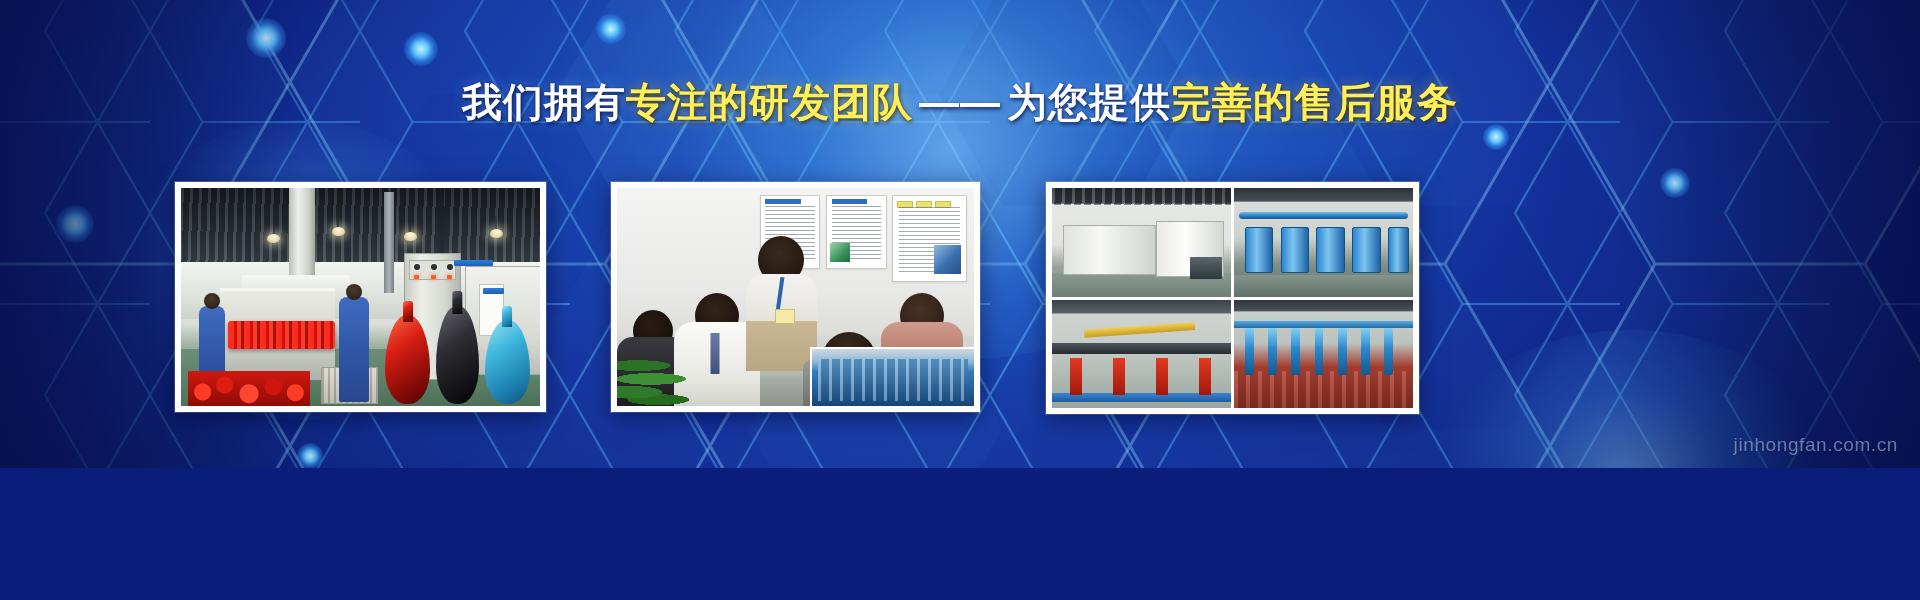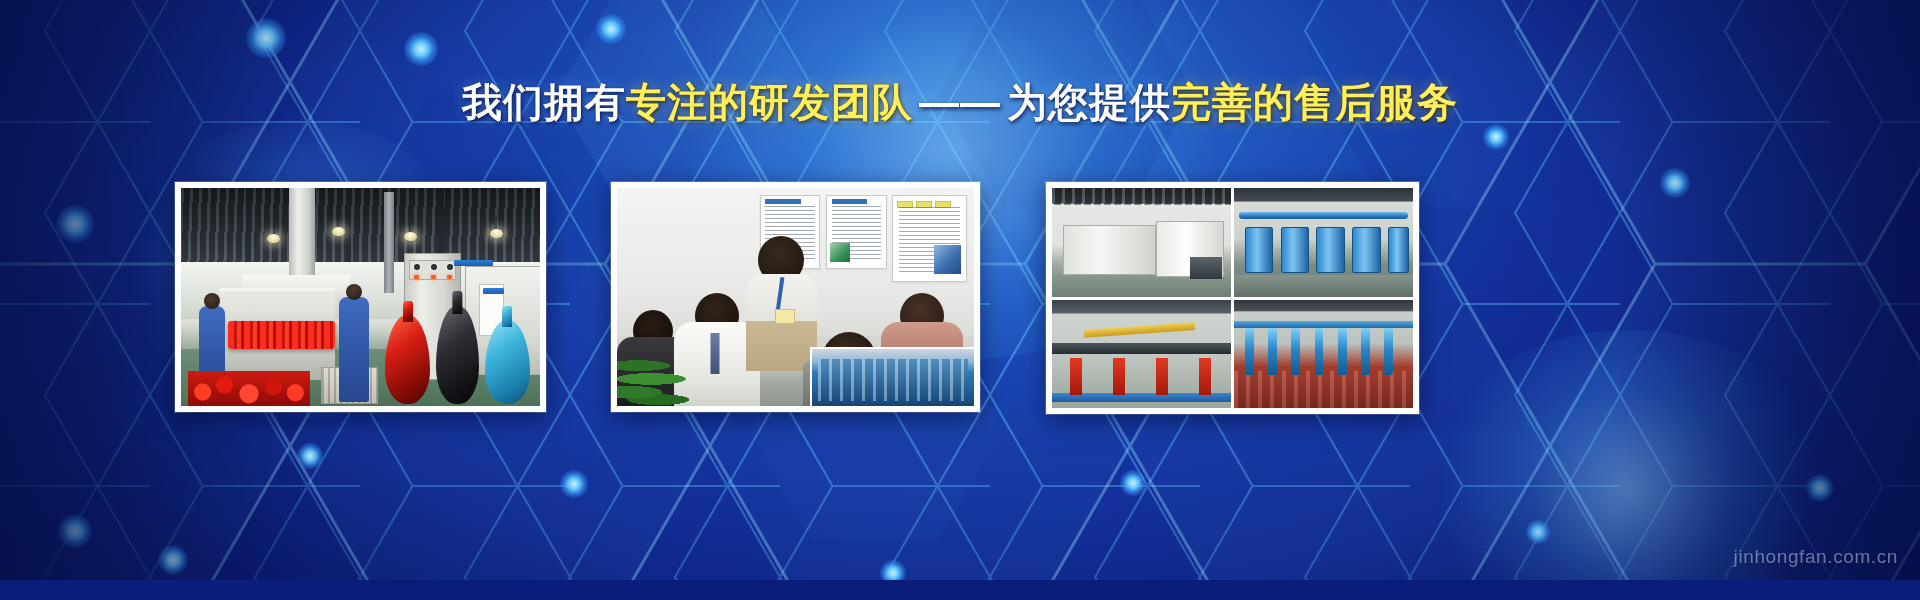--- a/index.html
+++ b/index.html
@@ -6,21 +6,21 @@
   * { margin:0; padding:0; box-sizing:border-box; }
   html, body { width:1920px; height:600px; overflow:hidden; }
   body {
     font-family:"Liberation Sans","DejaVu Sans",sans-serif;
     background:#0b1d7a;
   }
 
   
   #banner {
     position:relative;
-    width:1920px; height:580px;
+    width:1920px; height:468px;
     overflow:hidden;
     background:
       radial-gradient(ellipse 900px 500px at 50% 15%, rgba(60,150,235,0.55) 0%, rgba(30,90,200,0.25) 45%, rgba(0,0,0,0) 72%),
       radial-gradient(ellipse 1400px 700px at 50% 40%, #1b49b8 0%, #13309b 40%, #0c1d78 70%, #071256 100%),
       linear-gradient(180deg,#0d2390 0%,#0f2ea0 35%,#0d2694 65%,#0a1b6e 100%);
   }
 
   
   .hex-layer {
     position:absolute; inset:-60px;

